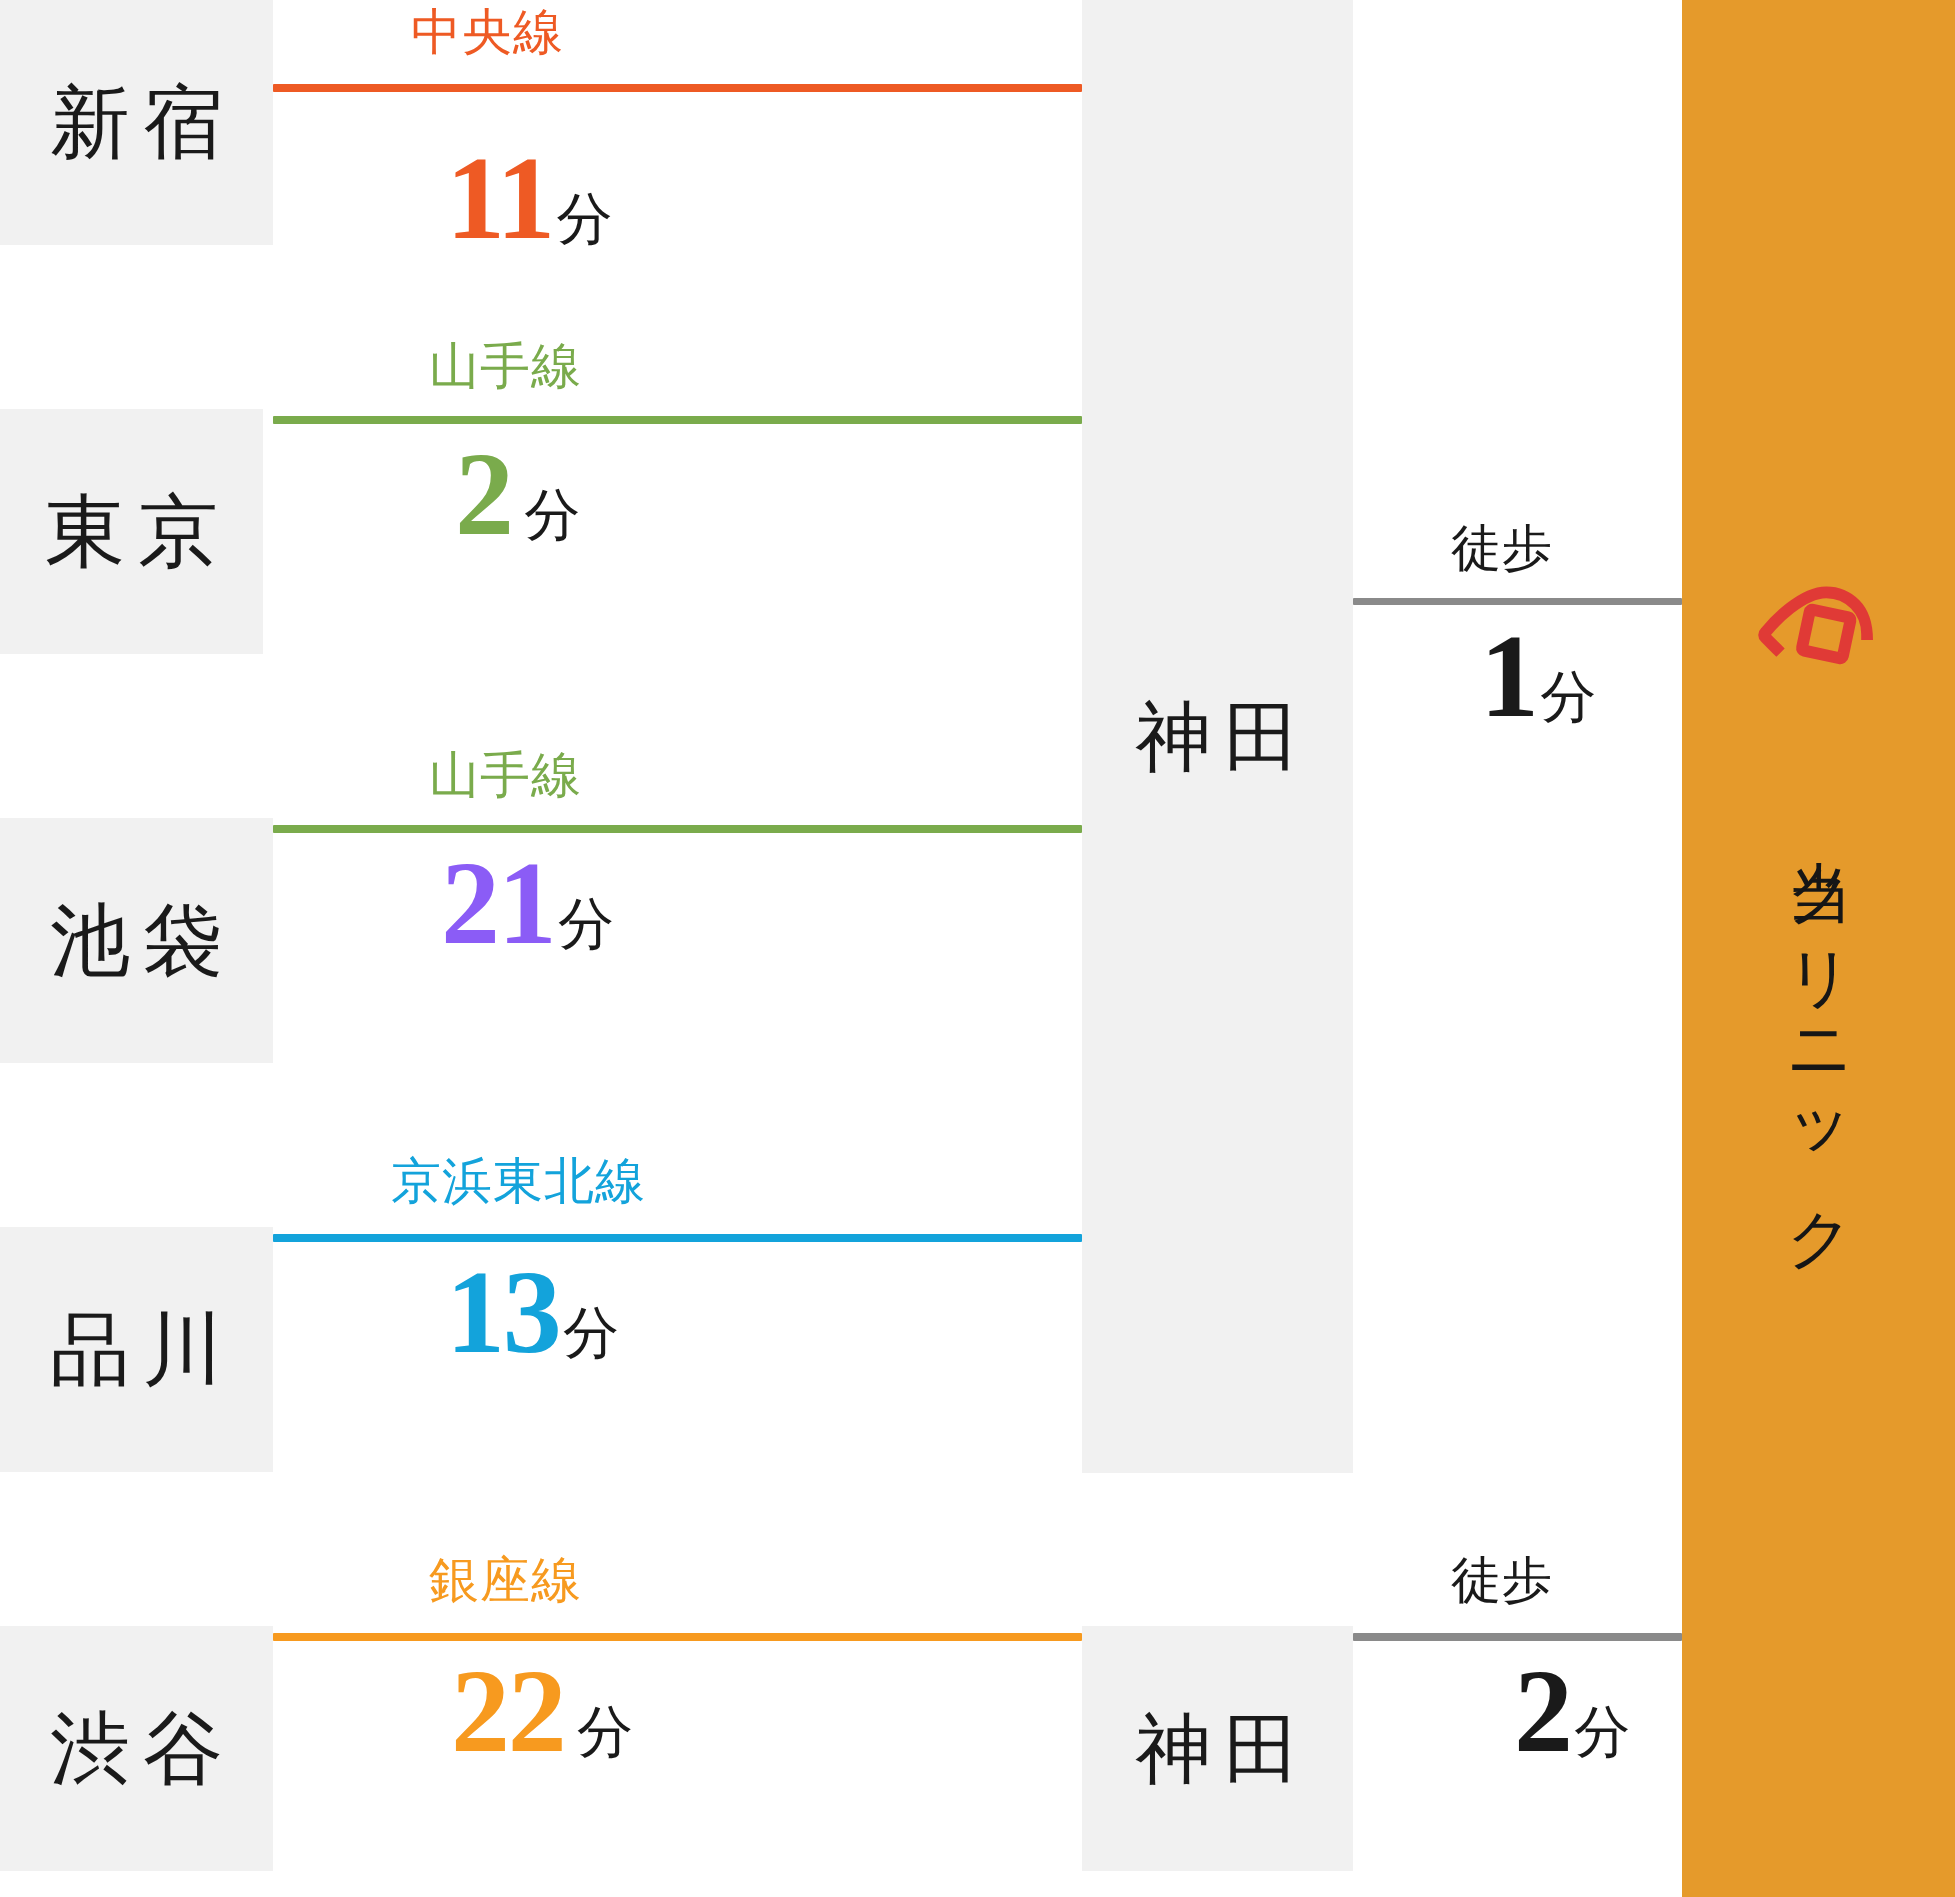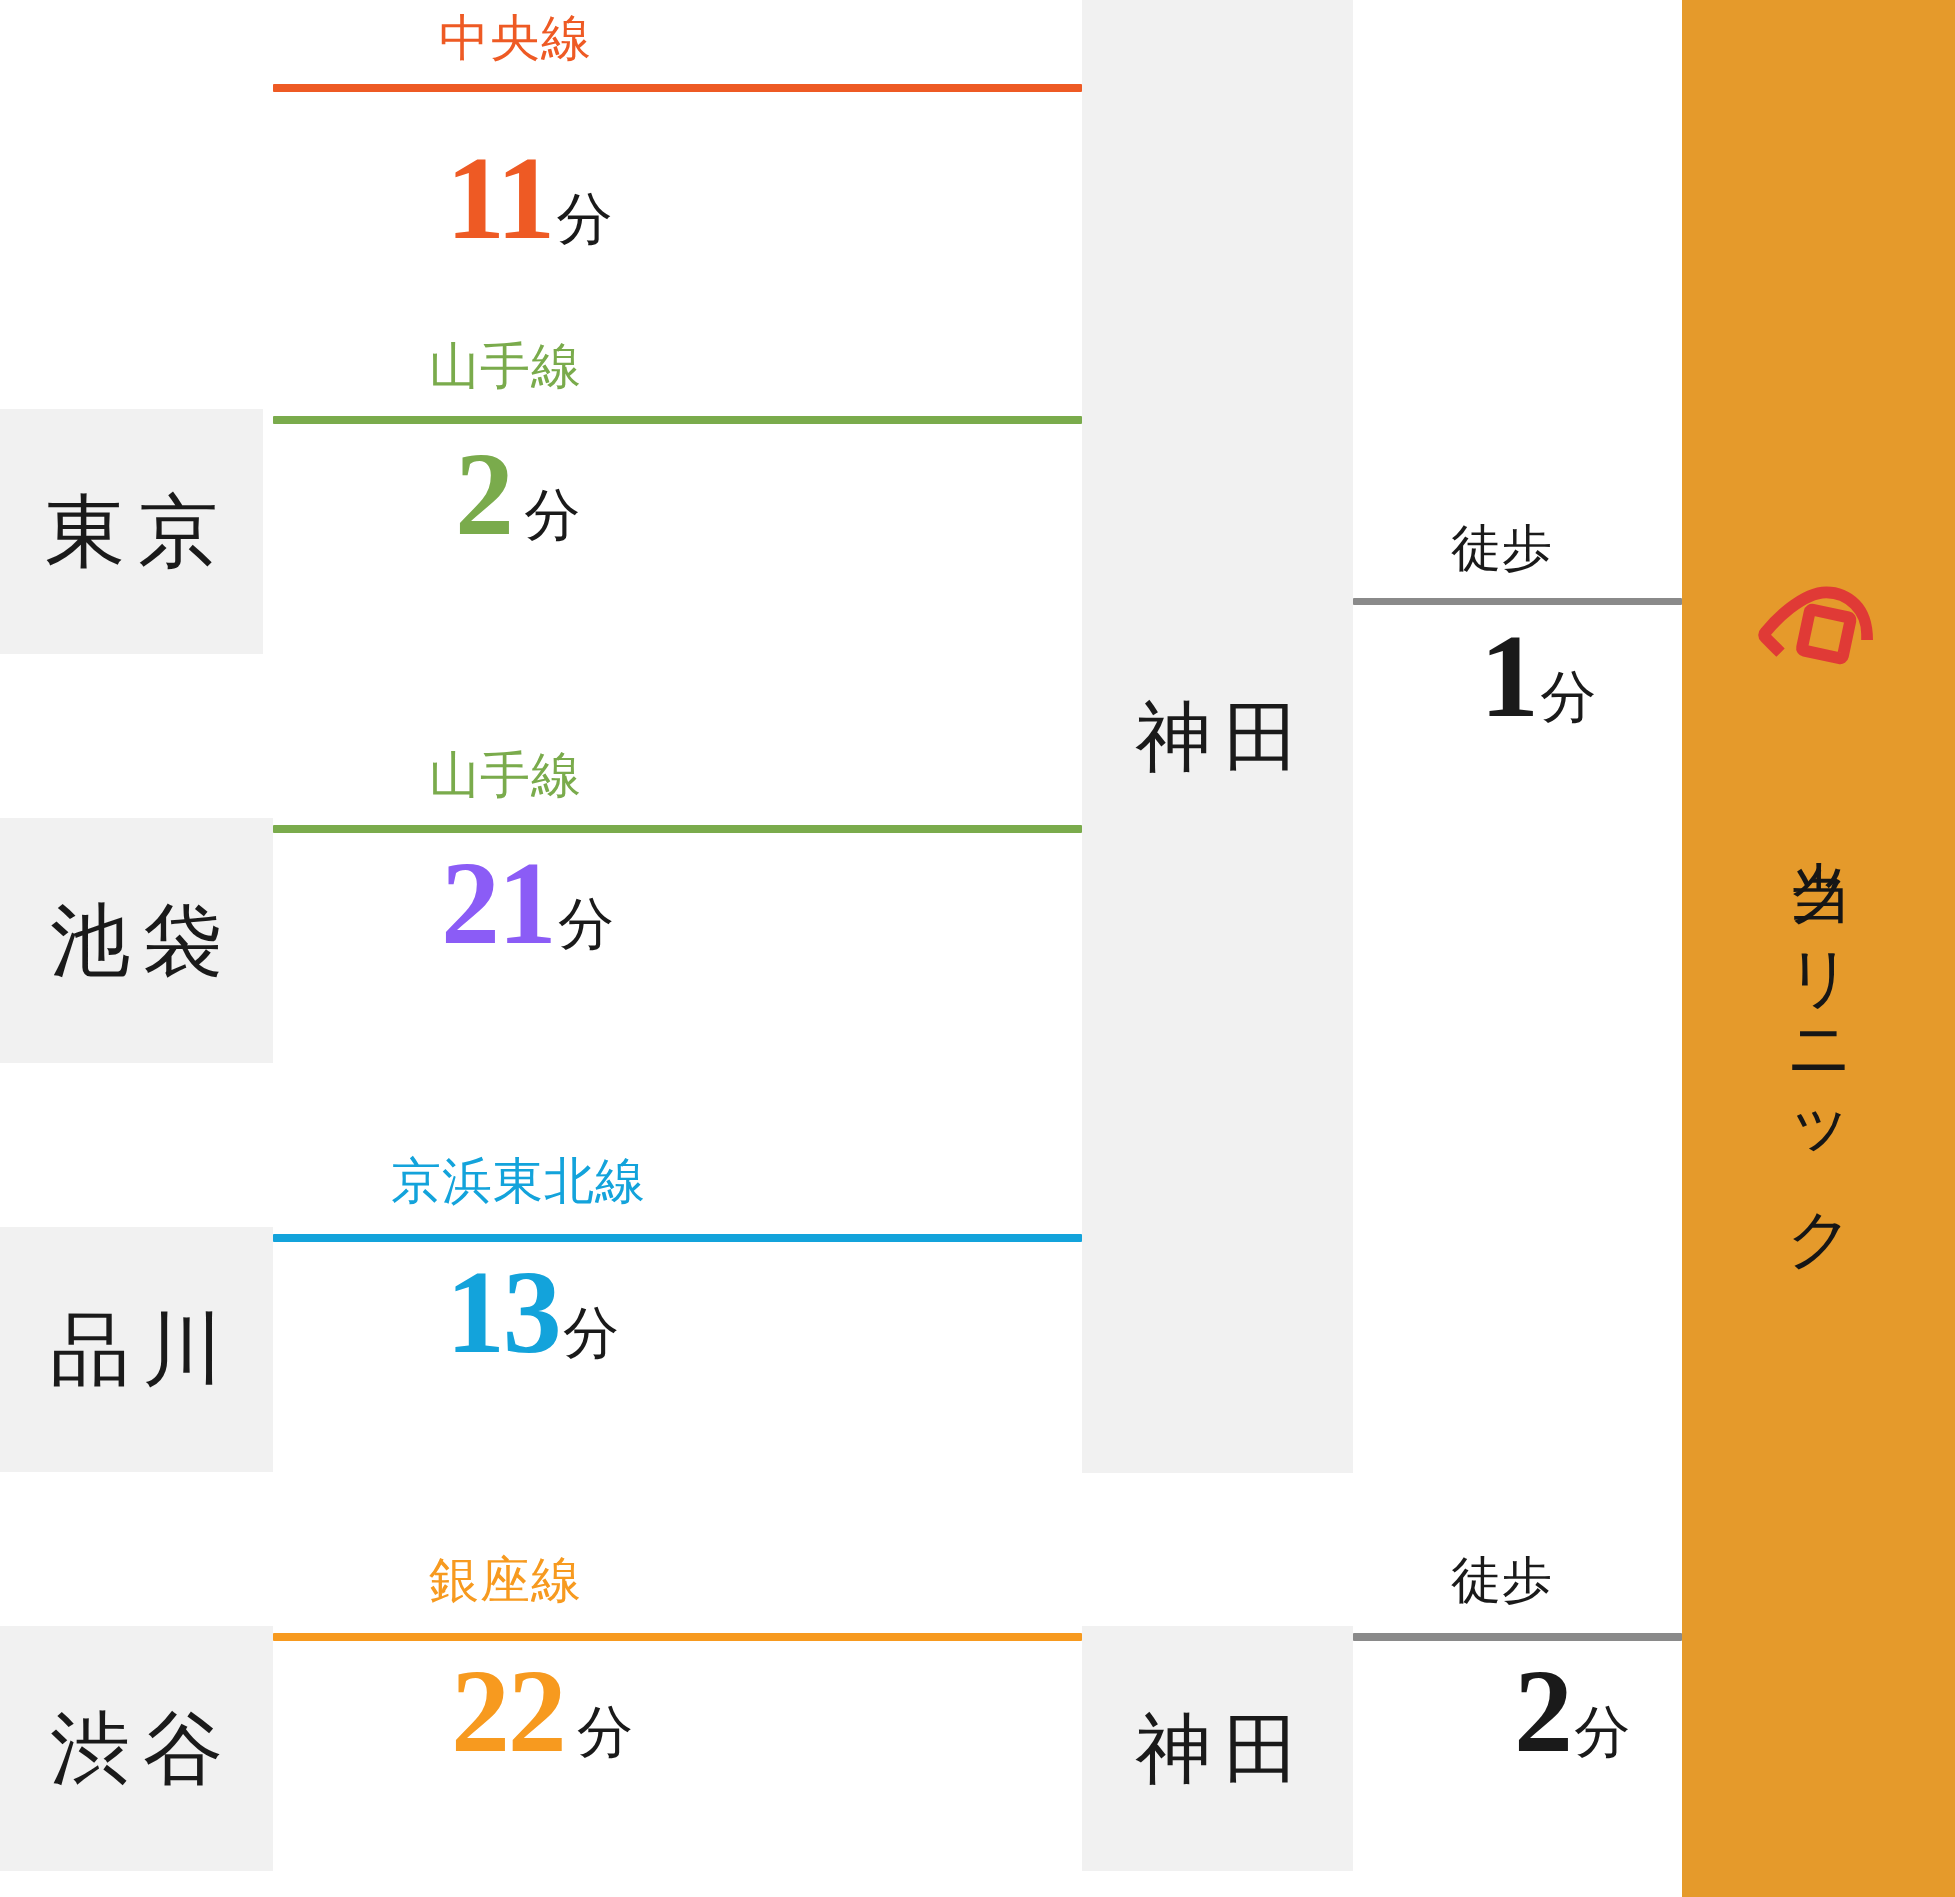--- a/index.html
+++ b/index.html
@@ -93,39 +93,42 @@
     letter-spacing: 0.18em;
     line-height: 1.1;
     white-space: nowrap;
   }
 </style>
 </head>
 <body>
 
 <div id="canvas">
 
+  <div class="station-plate" style="left:0px; top:0px; width:273px; height:245px;">
+    <span class="station-name">新宿</span>
+  </div>
 
   <div class="station-plate" style="left:0px; top:409px; width:263px; height:245px;">
     <span class="station-name">東京</span>
   </div>
 
   <div class="station-plate" style="left:0px; top:818px; width:273px; height:245px;">
     <span class="station-name">池袋</span>
   </div>
 
   <div class="station-plate" style="left:0px; top:1626px; width:273px; height:245px;">
     <span class="station-name">渋谷</span>
   </div>
 
   <div class="station-plate" style="left:0px; top:1227px; width:273px; height:245px;">
     <span class="station-name">品川</span>
   </div>
 
   <div class="segment" style="left:273px; top:0px; width:809px; height:245px;">
-    <span class="seg-label" style="left:166px; top:7.3px; color:#ee5a24;margin-top:6px;">中央線</span>
+    <span class="seg-label" style="left:138px; top:7.3px; color:#ee5a24;">中央線</span>
     <div class="seg-rule" style="left:0px; top:84px; width:809px; background:#ee5a24;"></div>
     <div class="seg-time" style="left:173px; top:112px;margin-top:28px;">
       <span class="seg-num" style="color:#ee5a24;">11</span><span class="seg-unit">分</span>
     </div>
   </div>
 
   <div class="segment" style="left:273px; top:409px; width:809px; height:245px;">
     <span class="seg-label" style="left:156px; top:-68px; color:#7aab4c;">山手線</span>
     <div class="seg-rule" style="left:0px; top:7.3px; width:809px; background:#7aab4c;"></div>
     <div class="seg-time" style="left:182px; top:27px;">

